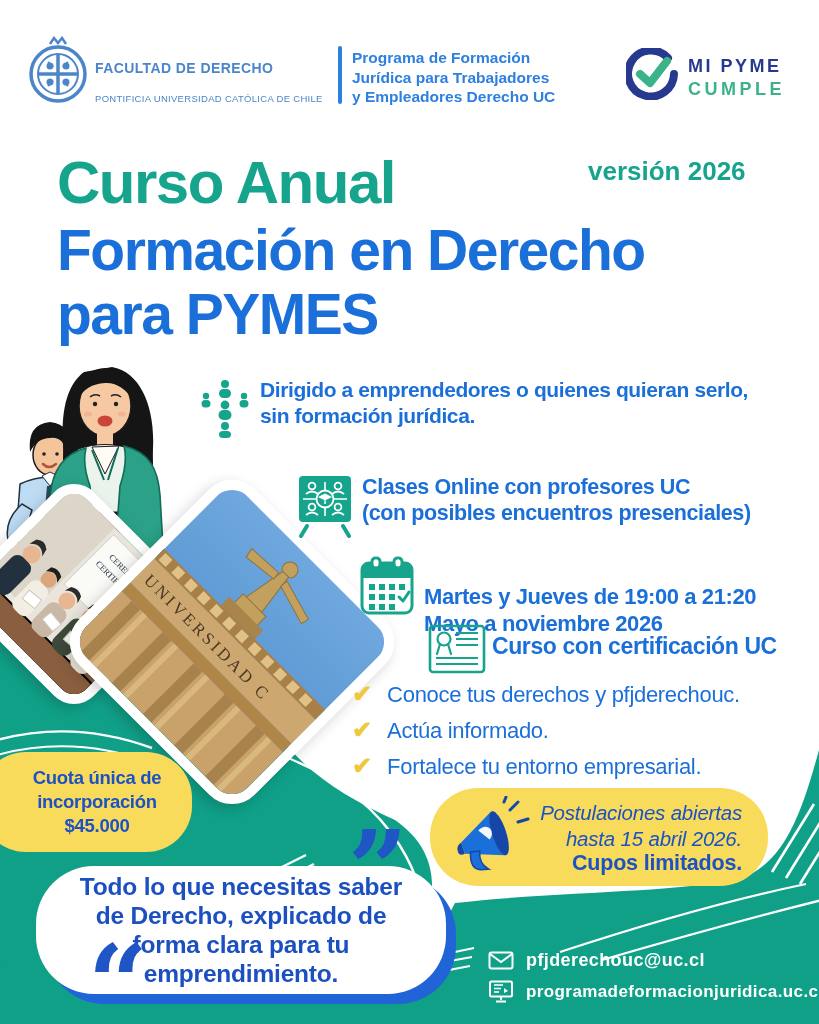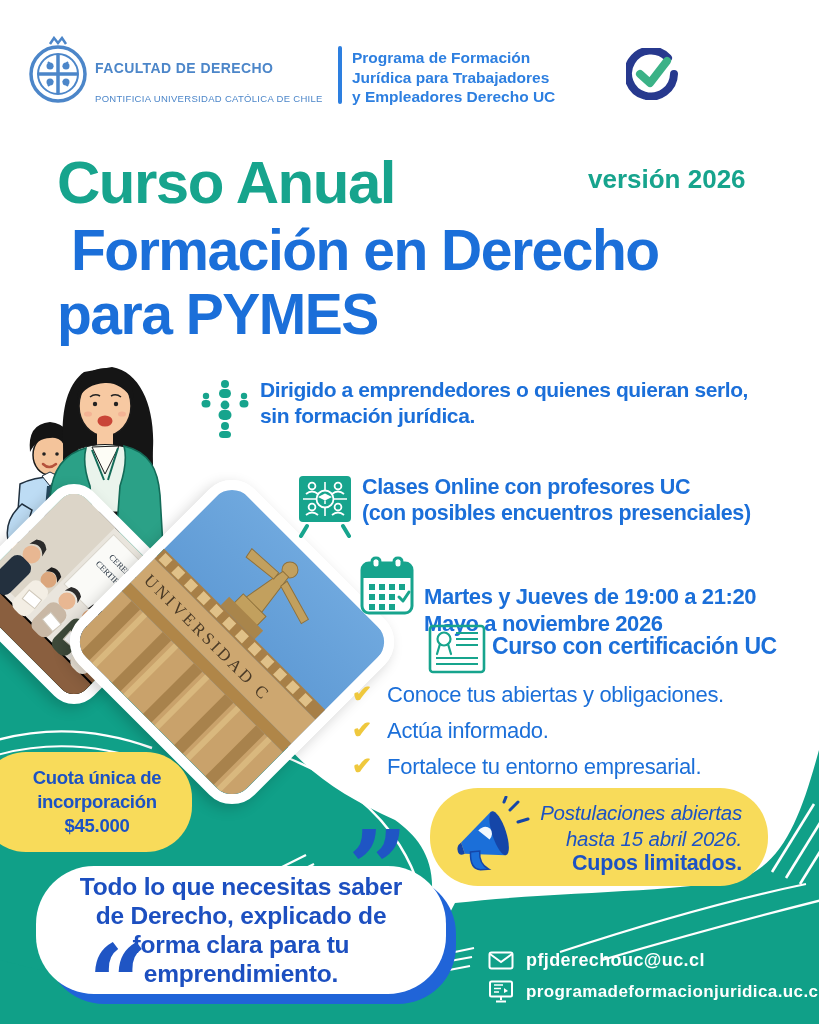--- a/index.html
+++ b/index.html
@@ -98,26 +98,30 @@
     <div class="abs prog" style="left:352px;top:48px;">
       <span style="display:block">Programa de Formación</span>
       <span style="display:block">Jurídica para Trabajadores</span>
       <span style="display:block">y Empleadores Derecho UC</span>
     </div>
 
     <svg class="abs" style="left:626px;top:48px;" width="52" height="52" viewBox="0 0 52 52">
       <path d="M42,10 A23,23 0 1 0 48,26" stroke="#27398E" stroke-width="8" fill="none" stroke-linecap="round"></path>
       <path d="M14,26 L24,35 L41,13" stroke="#3BB287" stroke-width="8" fill="none" stroke-linecap="round" stroke-linejoin="round"></path>
     </svg>
+    <div class="abs" style="left:688px;top:56px;">
+      <div class="pyme-l1">MI PYME</div>
+      <div class="pyme-l2">CUMPLE</div>
+    </div>
   </div>
 
   <div class="abs" style="left:0;top:140px;width:819px;z-index:6;">
     <div class="abs t-green" style="left:57px;top:8px;">Curso Anual</div>
-    <div class="abs t-version" style="left:588px;top:24px;">versión 2026</div>
-    <div class="abs t-blue" style="left:71px;top:78px;">Formación en Derecho</div>
+    <div class="abs t-version" style="left:588px;top:16px;">versión 2026</div>
+    <div class="abs t-blue" style="left:57px;top:78px;">Formación en Derecho</div>
     <div class="abs t-blue" style="left:57px;top:142px;">para PYMES</div>
   </div>
 
   <svg class="abs" style="left:0;top:352px;z-index:1;" width="195" height="290" viewBox="0 0 195 290">
 
     <ellipse cx="50" cy="103" rx="17" ry="20" fill="#F4C49B" stroke="#1a1a1a" stroke-width="1.5"></ellipse>
     <path d="M30,100 Q27,72 50,70 Q73,72 70,100 Q62,84 50,86 Q37,86 30,100 Z" fill="#141414"></path>
     <circle cx="44" cy="102" r="1.8" fill="#222"></circle>
       <circle cx="57" cy="102" r="1.8" fill="#222"></circle>
     <path d="M43,112 Q49,118 56,112" stroke="#B5523C" stroke-width="2.5" fill="none" stroke-linecap="round"></path>
@@ -223,21 +227,21 @@
     <path d="M28,9 H50 M28,15 H50 M28,21 H50" stroke="#17A48D" stroke-width="2.2"></path>
     <path d="M8,34 H50 M8,40 H50" stroke="#17A48D" stroke-width="2.2"></path>
   </svg>
   <div class="abs b-text" style="left:492px;top:632px;font-size:23px;z-index:6;">
     <span>Curso con certificación UC</span>
   </div>
 
   <div class="abs" style="left:352px;top:682px;z-index:6;">
     <div class="check-row">
       <span class="check-mark">✔</span>
-      <span class="check-label">Conoce tus abiertas y obligaciones.</span>
+      <span class="check-label">Conoce tus derechos y pfjderechouc.</span>
     </div>
     <div class="check-row">
       <span class="check-mark">✔</span>
       <span class="check-label">Actúa informado.</span>
     </div>
     <div class="check-row">
       <span class="check-mark">✔</span>
       <span class="check-label">Fortalece tu entorno empresarial.</span>
     </div>
   </div>

